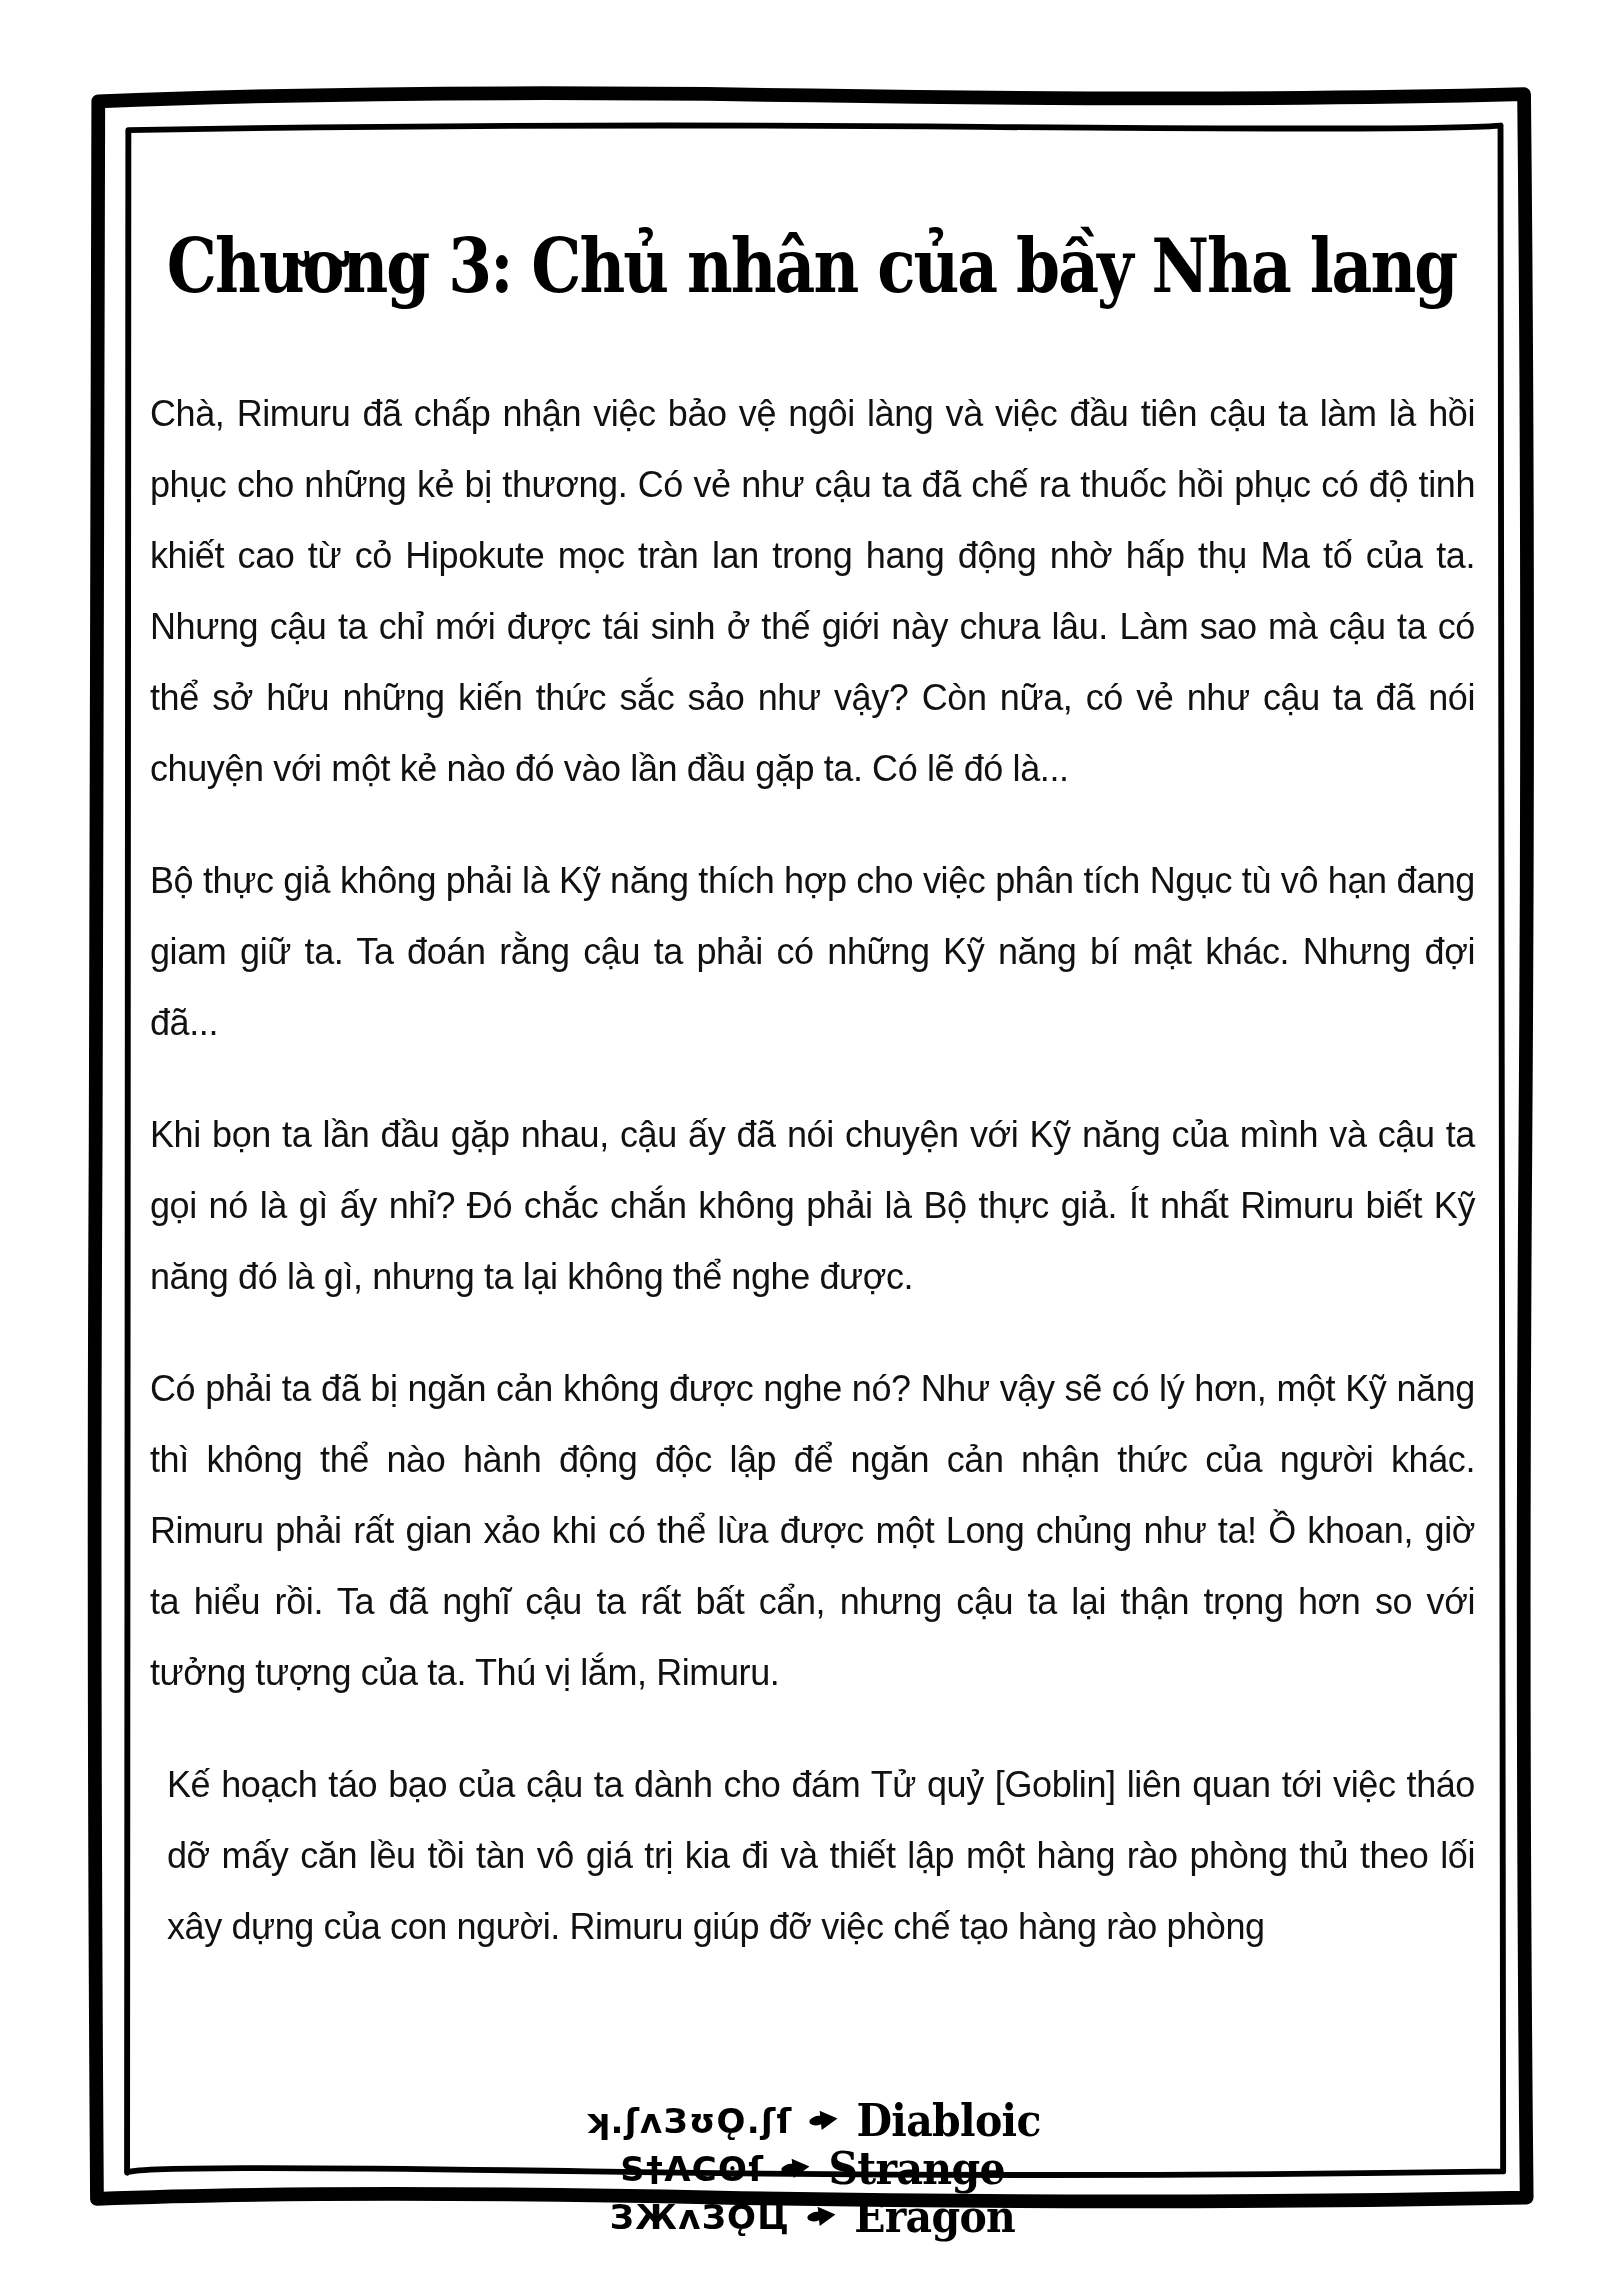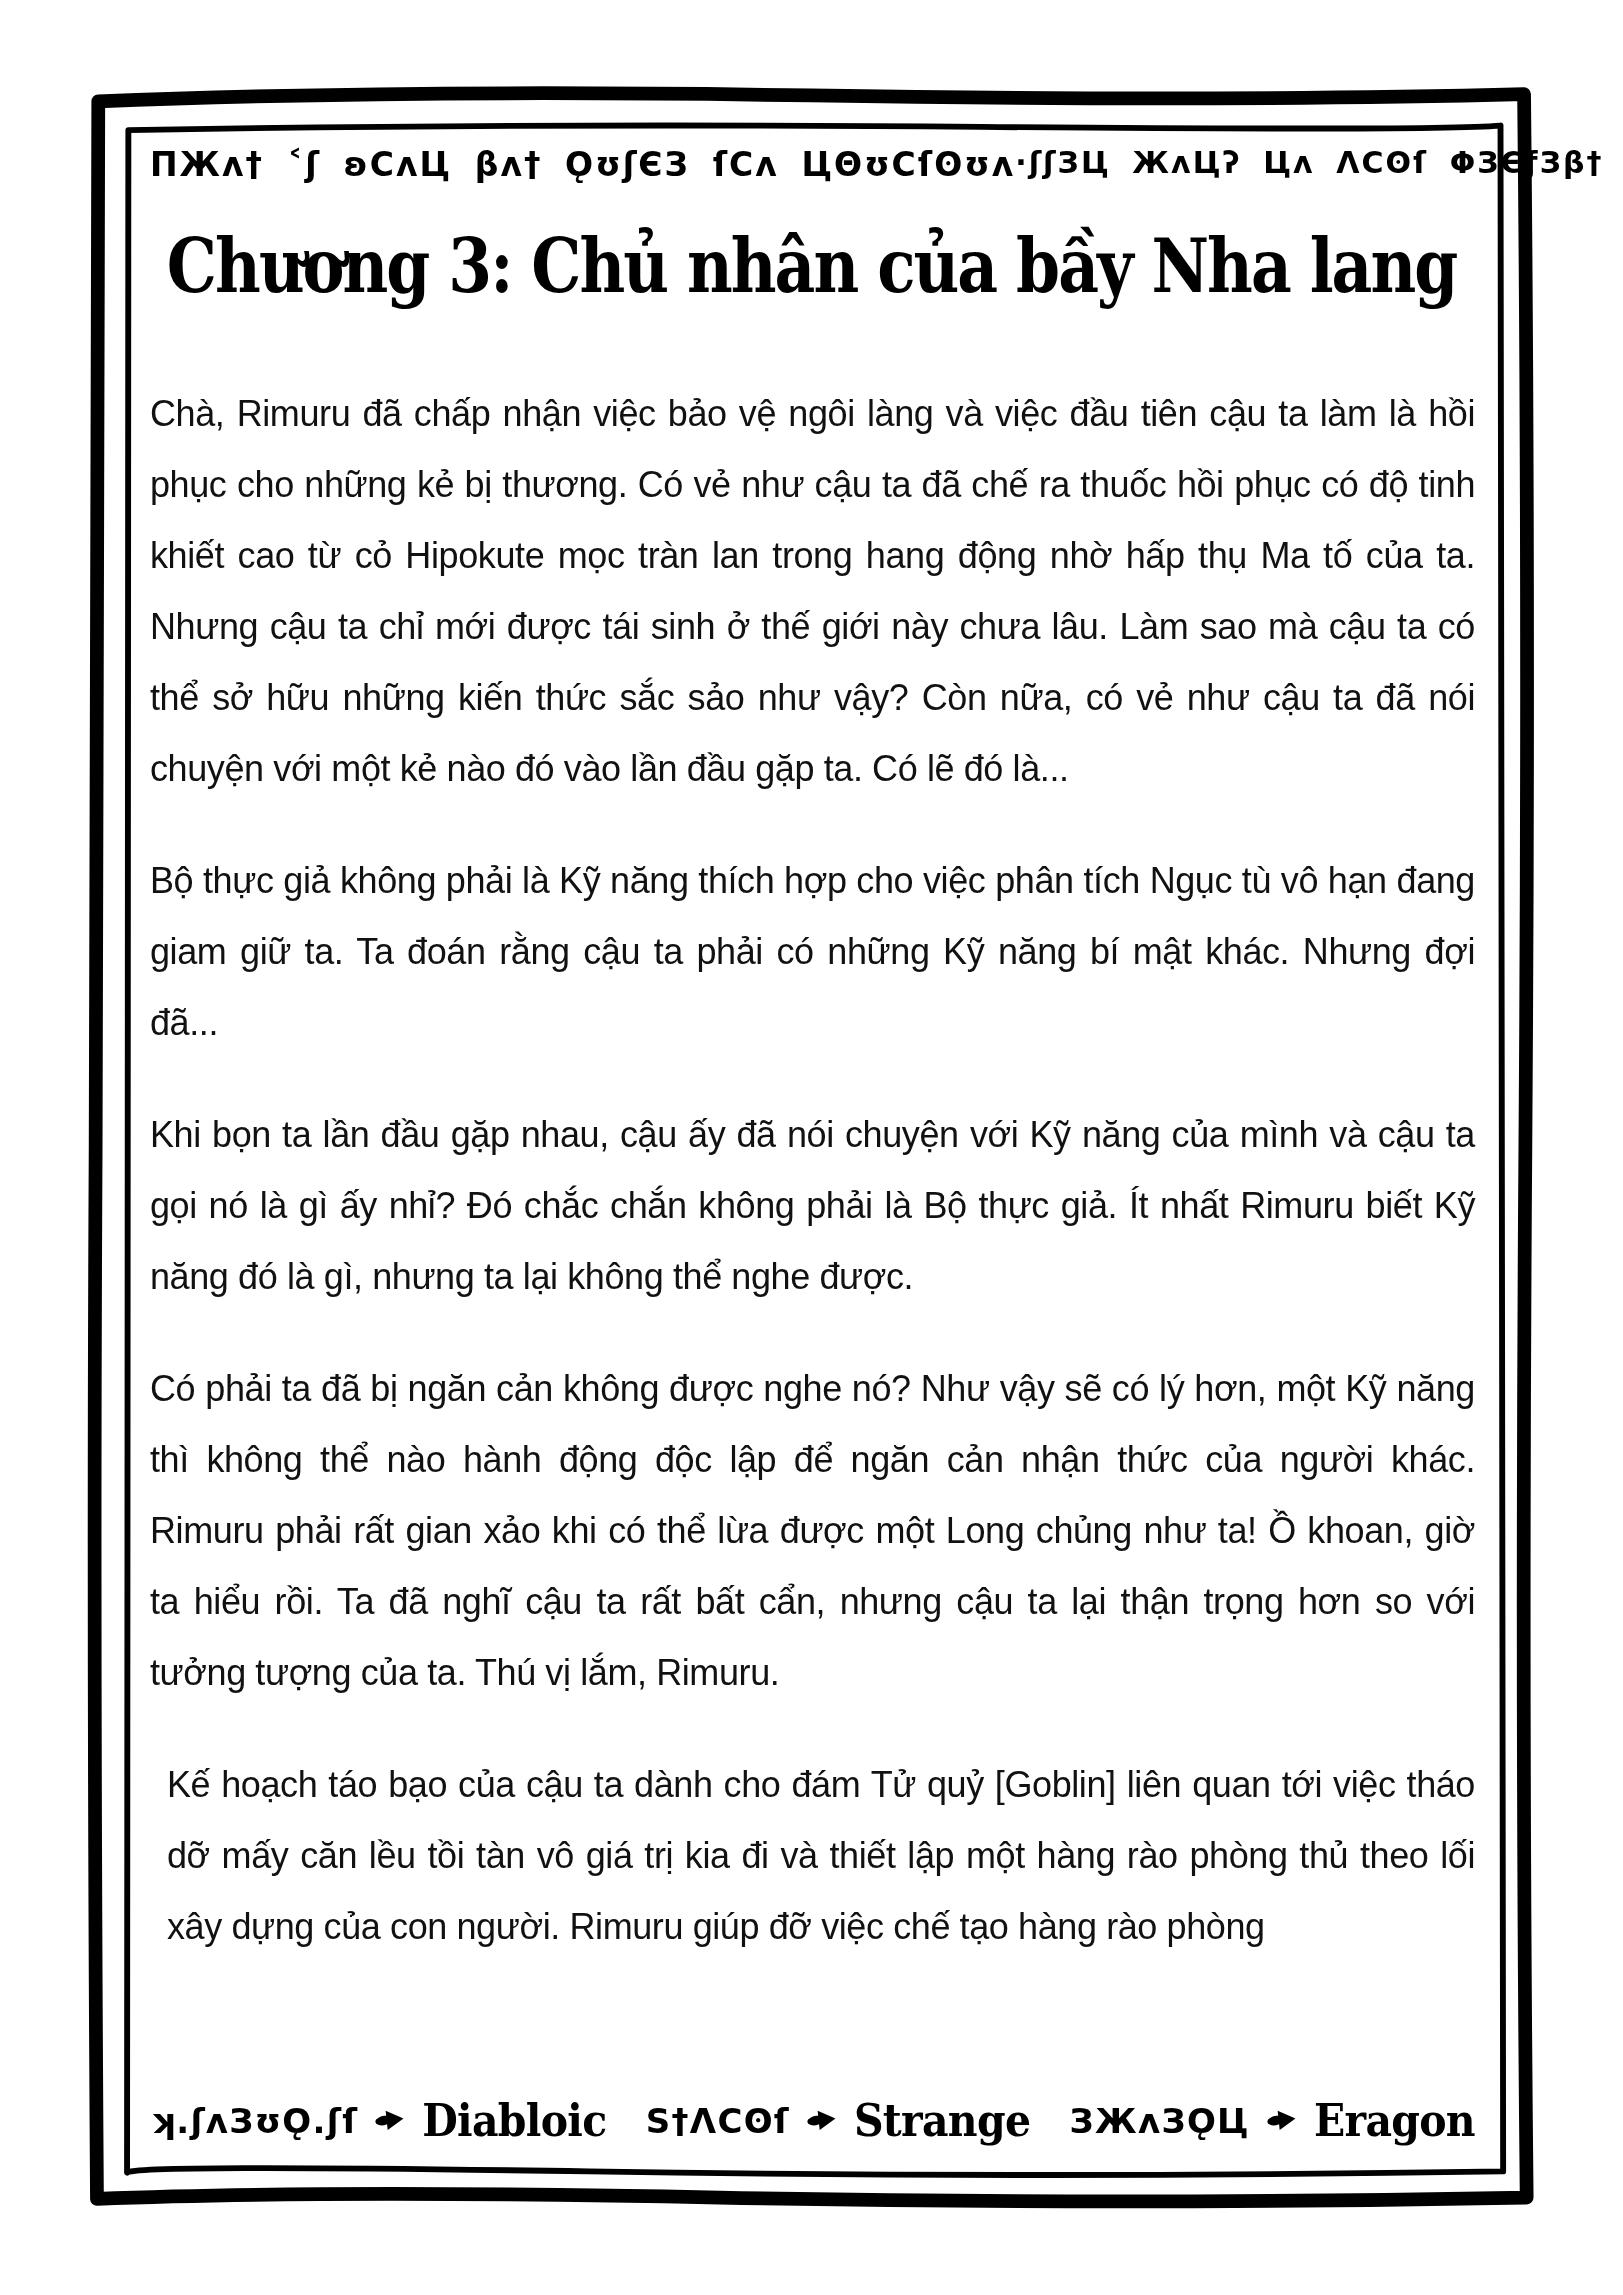--- a/index.html
+++ b/index.html
@@ -66,22 +66,23 @@
     color: #111;
   }
   .content p { margin: 0 0 41px 0; }
   .content p:last-child { margin-bottom: 0; margin-left: 17px; }
   .glossary {
     position: absolute;
     top: 2097px;
     left: 150px;
     right: 148px;
     display: flex;
-    justify-content: space-between;
+    justify-content: center;
     align-items: center;
+    flex-direction: column;
   }
   .glossary-item { display: flex; align-items: center; gap: 17px; }
   .glossary-rune {
     font-family: "DejaVu Sans", sans-serif;
     font-weight: bold;
     font-size: 34px;
     letter-spacing: 1.3px;
     white-space: nowrap;
   }
   .glossary-translation {
@@ -97,24 +98,20 @@
 </head>
 <body>
 
 <div class="page">
 
   <svg class="border-svg" viewBox="0 0 2481 3509" aria-hidden="true">
     <path d="M150,155 Q620,136 1240,146 T2330,144 Q2338,900 2332,1750 T2334,3360 Q1700,3372 1100,3360 T148,3362 Q142,2500 146,1750 T150,155 Z" fill="none" stroke="#000" stroke-width="21" stroke-linejoin="round"></path>
     <path d="M196,199 Q800,188 1500,194 T2294,192 L2298,3320 Q1600,3331 900,3320 T194,3322 Z" fill="none" stroke="#000" stroke-width="9" stroke-linejoin="round"></path>
   </svg>
 
-  <div class="rune-header">
-    <span class="rune">ΠЖʌ† ˂ʃ ʚCʌЦ βʌ† ǪʊʃЄЗ ſCʌ ЦΘʊCſʘʊʌ</span>
-    <span class="rune rune-right">·ʃʃЗЦ ЖʌЦʔ Цʌ ΛCʘſ ΦЗЄƒЗβ†</span>
-  </div>
 
   <h1 class="chapter-title">Chương 3: Chủ nhân của bầy Nha lang</h1>
 
   <div class="content">
     <p>Chà, Rimuru đã chấp nhận việc bảo vệ ngôi làng và việc đầu tiên cậu ta làm là hồi phục cho những kẻ bị thương. Có vẻ như cậu ta đã chế ra thuốc hồi phục có độ tinh khiết cao từ cỏ Hipokute mọc tràn lan trong hang động nhờ hấp thụ Ma tố của ta. Nhưng cậu ta chỉ mới được tái sinh ở thế giới này chưa lâu. Làm sao mà cậu ta có thể sở hữu những kiến thức sắc sảo như vậy? Còn nữa, có vẻ như cậu ta đã nói chuyện với một kẻ nào đó vào lần đầu gặp ta. Có lẽ đó là...</p>
     <p>Bộ thực giả không phải là Kỹ năng thích hợp cho việc phân tích Ngục tù vô hạn đang giam giữ ta. Ta đoán rằng cậu ta phải có những Kỹ năng bí mật khác. Nhưng đợi đã...</p>
     <p>Khi bọn ta lần đầu gặp nhau, cậu ấy đã nói chuyện với Kỹ năng của mình và cậu ta gọi nó là gì ấy nhỉ? Đó chắc chắn không phải là Bộ thực giả. Ít nhất Rimuru biết Kỹ năng đó là gì, nhưng ta lại không thể nghe được.</p>
     <p>Có phải ta đã bị ngăn cản không được nghe nó? Như vậy sẽ có lý hơn, một Kỹ năng thì không thể nào hành động độc lập để ngăn cản nhận thức của người khác. Rimuru phải rất gian xảo khi có thể lừa được một Long chủng như ta! Ồ khoan, giờ ta hiểu rồi. Ta đã nghĩ cậu ta rất bất cẩn, nhưng cậu ta lại thận trọng hơn so với tưởng tượng của ta. Thú vị lắm, Rimuru.</p>
     <p>Kế hoạch táo bạo của cậu ta dành cho đám Tử quỷ [Goblin] liên quan tới việc tháo dỡ mấy căn lều tồi tàn vô giá trị kia đi và thiết lập một hàng rào phòng thủ theo lối xây dựng của con người. Rimuru giúp đỡ việc chế tạo hàng rào phòng</p>
   </div>

